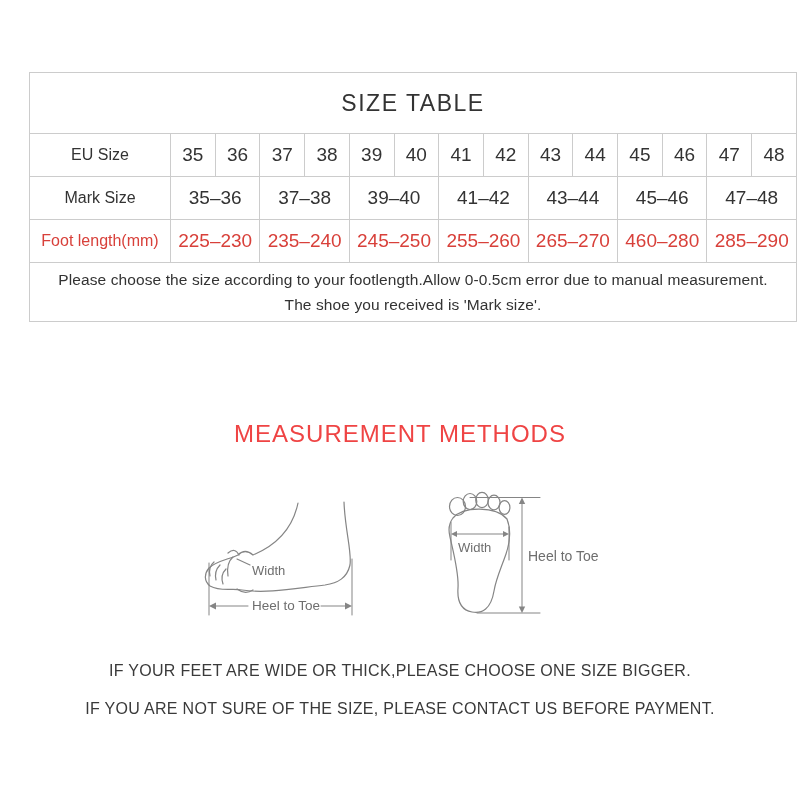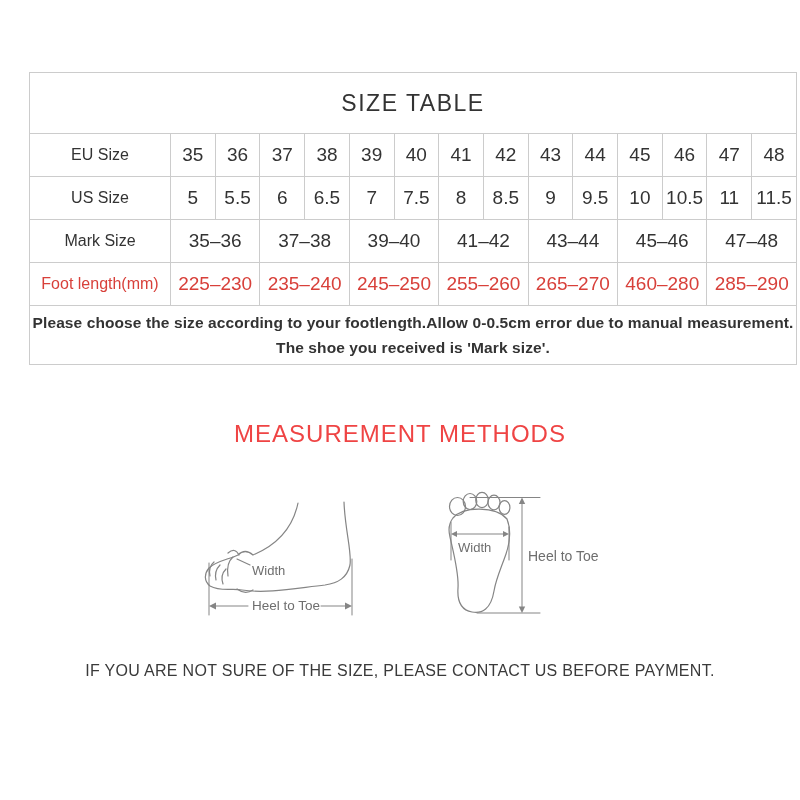--- a/index.html
+++ b/index.html
@@ -28,21 +28,20 @@
     height:60px;font-size:23px;letter-spacing:1.5px;color:#2b2b2b;
   }
   tr.data-row td{height:42px;}
   tr.data-row td.label-cell{font-size:16px;}
   tr.data-row td.num-cell{font-size:19px;margin-left:24px;}
   tr.data-row.red-row td{color:var(--accent);}
   tr.data-row.red-row td.label-cell{font-size:16px;}
   td.note-cell{
     height:58px;font-size:15.5px;line-height:25px;color:#3a3a3a;
     letter-spacing:0.1px;
-    font-weight:bold;
   }
 
   
   .mm-title{
     position:absolute;left:0;top:420px;width:800px;
     text-align:center;font-size:24px;letter-spacing:1px;color:#ef4444;
   }
   .diagram{position:absolute;}
   .diagram-side{left:195px;top:485px;}
   .diagram-sole{left:430px;top:475px;}
@@ -97,37 +96,20 @@
           <td colspan="1" class="num-cell">39</td>
           <td colspan="1" class="num-cell">40</td>
           <td colspan="1" class="num-cell">41</td>
           <td colspan="1" class="num-cell">42</td>
           <td colspan="1" class="num-cell">43</td>
           <td colspan="1" class="num-cell">44</td>
           <td colspan="1" class="num-cell">45</td>
           <td colspan="1" class="num-cell">46</td>
           <td colspan="1" class="num-cell">47</td>
           <td colspan="1" class="num-cell">48</td>
-        </tr>
-        <tr class="data-row">
-          <td class="label-cell">US Size</td>
-          <td colspan="1" class="num-cell">5</td>
-          <td colspan="1" class="num-cell">5.5</td>
-          <td colspan="1" class="num-cell">6</td>
-          <td colspan="1" class="num-cell">6.5</td>
-          <td colspan="1" class="num-cell">7</td>
-          <td colspan="1" class="num-cell">7.5</td>
-          <td colspan="1" class="num-cell">8</td>
-          <td colspan="1" class="num-cell">8.5</td>
-          <td colspan="1" class="num-cell">9</td>
-          <td colspan="1" class="num-cell">9.5</td>
-          <td colspan="1" class="num-cell">10</td>
-          <td colspan="1" class="num-cell">10.5</td>
-          <td colspan="1" class="num-cell">11</td>
-          <td colspan="1" class="num-cell">11.5</td>
         </tr>
         <tr class="data-row">
           <td class="label-cell">Mark Size</td>
           <td colspan="2" class="num-cell">35–36</td>
           <td colspan="2" class="num-cell">37–38</td>
           <td colspan="2" class="num-cell">39–40</td>
           <td colspan="2" class="num-cell">41–42</td>
           <td colspan="2" class="num-cell">43–44</td>
           <td colspan="2" class="num-cell">45–46</td>
           <td colspan="2" class="num-cell">47–48</td>
@@ -220,16 +202,17 @@
         <polygon points="79,59 73,56 73,62"></polygon>
         <polygon points="92,22.5 88.8,29 95.2,29"></polygon>
         <polygon points="92,138 88.8,131.5 95.2,131.5"></polygon>
       </g>
       <text x="28" y="77" font-size="13">Width</text>
       <text x="98" y="86" font-size="14">Heel to Toe</text>
     </svg>
   </div>
 
   <div class="footer">
+    <div>IF YOUR FEET ARE WIDE OR THICK,PLEASE CHOOSE ONE SIZE BIGGER.</div>
     <div>IF YOU ARE NOT SURE OF THE SIZE, PLEASE CONTACT US BEFORE PAYMENT.</div>
   </div>
 
 </div>
 
 </body></html>

